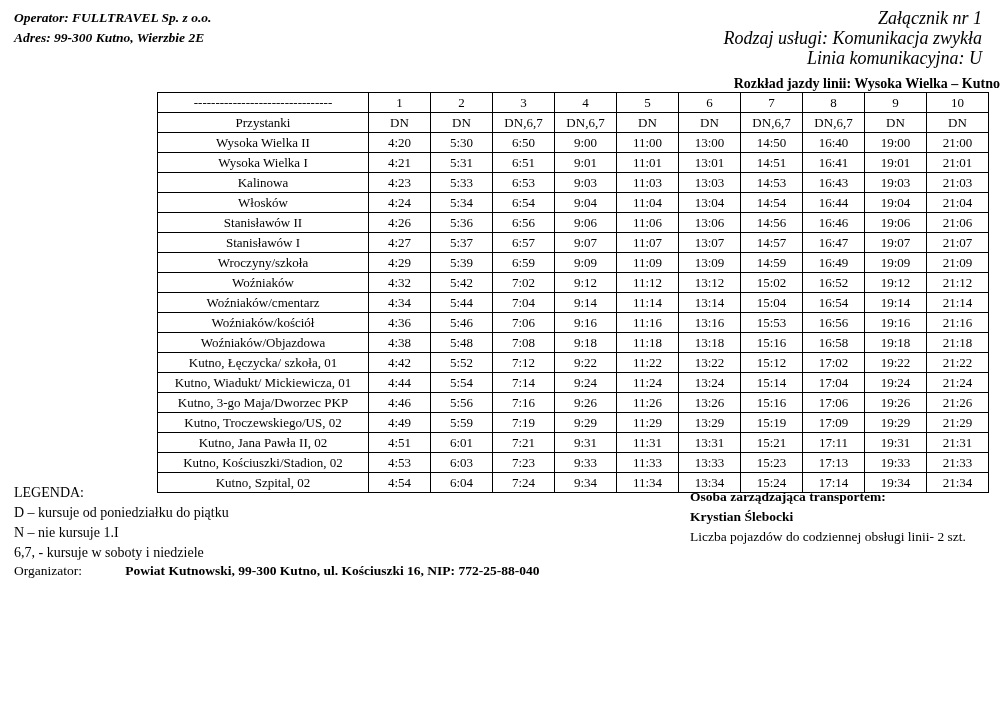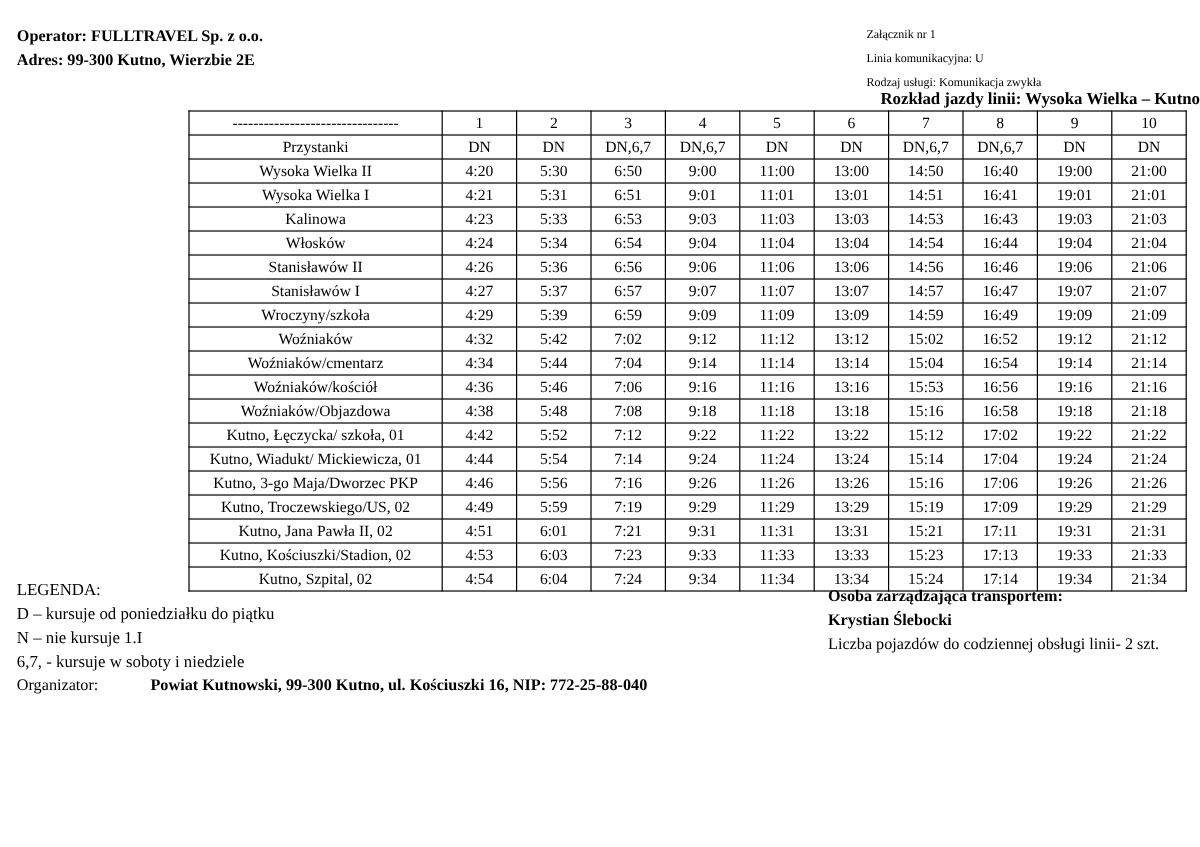--- a/index.html
+++ b/index.html
@@ -17,38 +17,39 @@
   }
   .page {
     position: relative;
     width: 1000px;
     height: 706px;
     padding: 0;
   }
   
   .header {
     position: absolute;
-    top: 20px;
+    top: 8px;
     left: 0;
     width: 1000px;
     display: flex;
     justify-content: space-between;
+    font-style: italic;
   }
   .header-left {
     margin-left: 14px;
     font-size: 13.5px;
     line-height: 20px;
     font-weight: bold;
   }
   .header-right {
     margin-right: 18px;
-    font-size: 10px;
+    font-size: 18px;
     line-height: 20px;
     font-weight: normal;
-    text-align: left;
+    text-align: right;
     min-width: 260px;
   }
   
   .title {
     position: absolute;
     top: 76px;
     left: 0;
     width: 1000px;
     text-align: right;
     font-size: 14px;
@@ -115,22 +116,22 @@
 
 <div class="page">
 
   <div class="header">
     <div class="header-left">
       <div>Operator: FULLTRAVEL Sp. z o.o.</div>
       <div>Adres: 99-300 Kutno, Wierzbie 2E</div>
     </div>
     <div class="header-right">
       <div>Załącznik nr 1</div>
+      <div>Rodzaj usługi: Komunikacja zwykła</div>
       <div>Linia komunikacyjna: U</div>
-      <div>Rodzaj usługi: Komunikacja zwykła</div>
     </div>
   </div>
 
   <div class="title">Rozkład jazdy linii: Wysoka Wielka – Kutno</div>
 
   <div class="table-wrap">
     <table class="schedule">
       <tbody id="schedule-body">
           <tr>
             <td class="stop-name dashes">--------------------------------</td>

